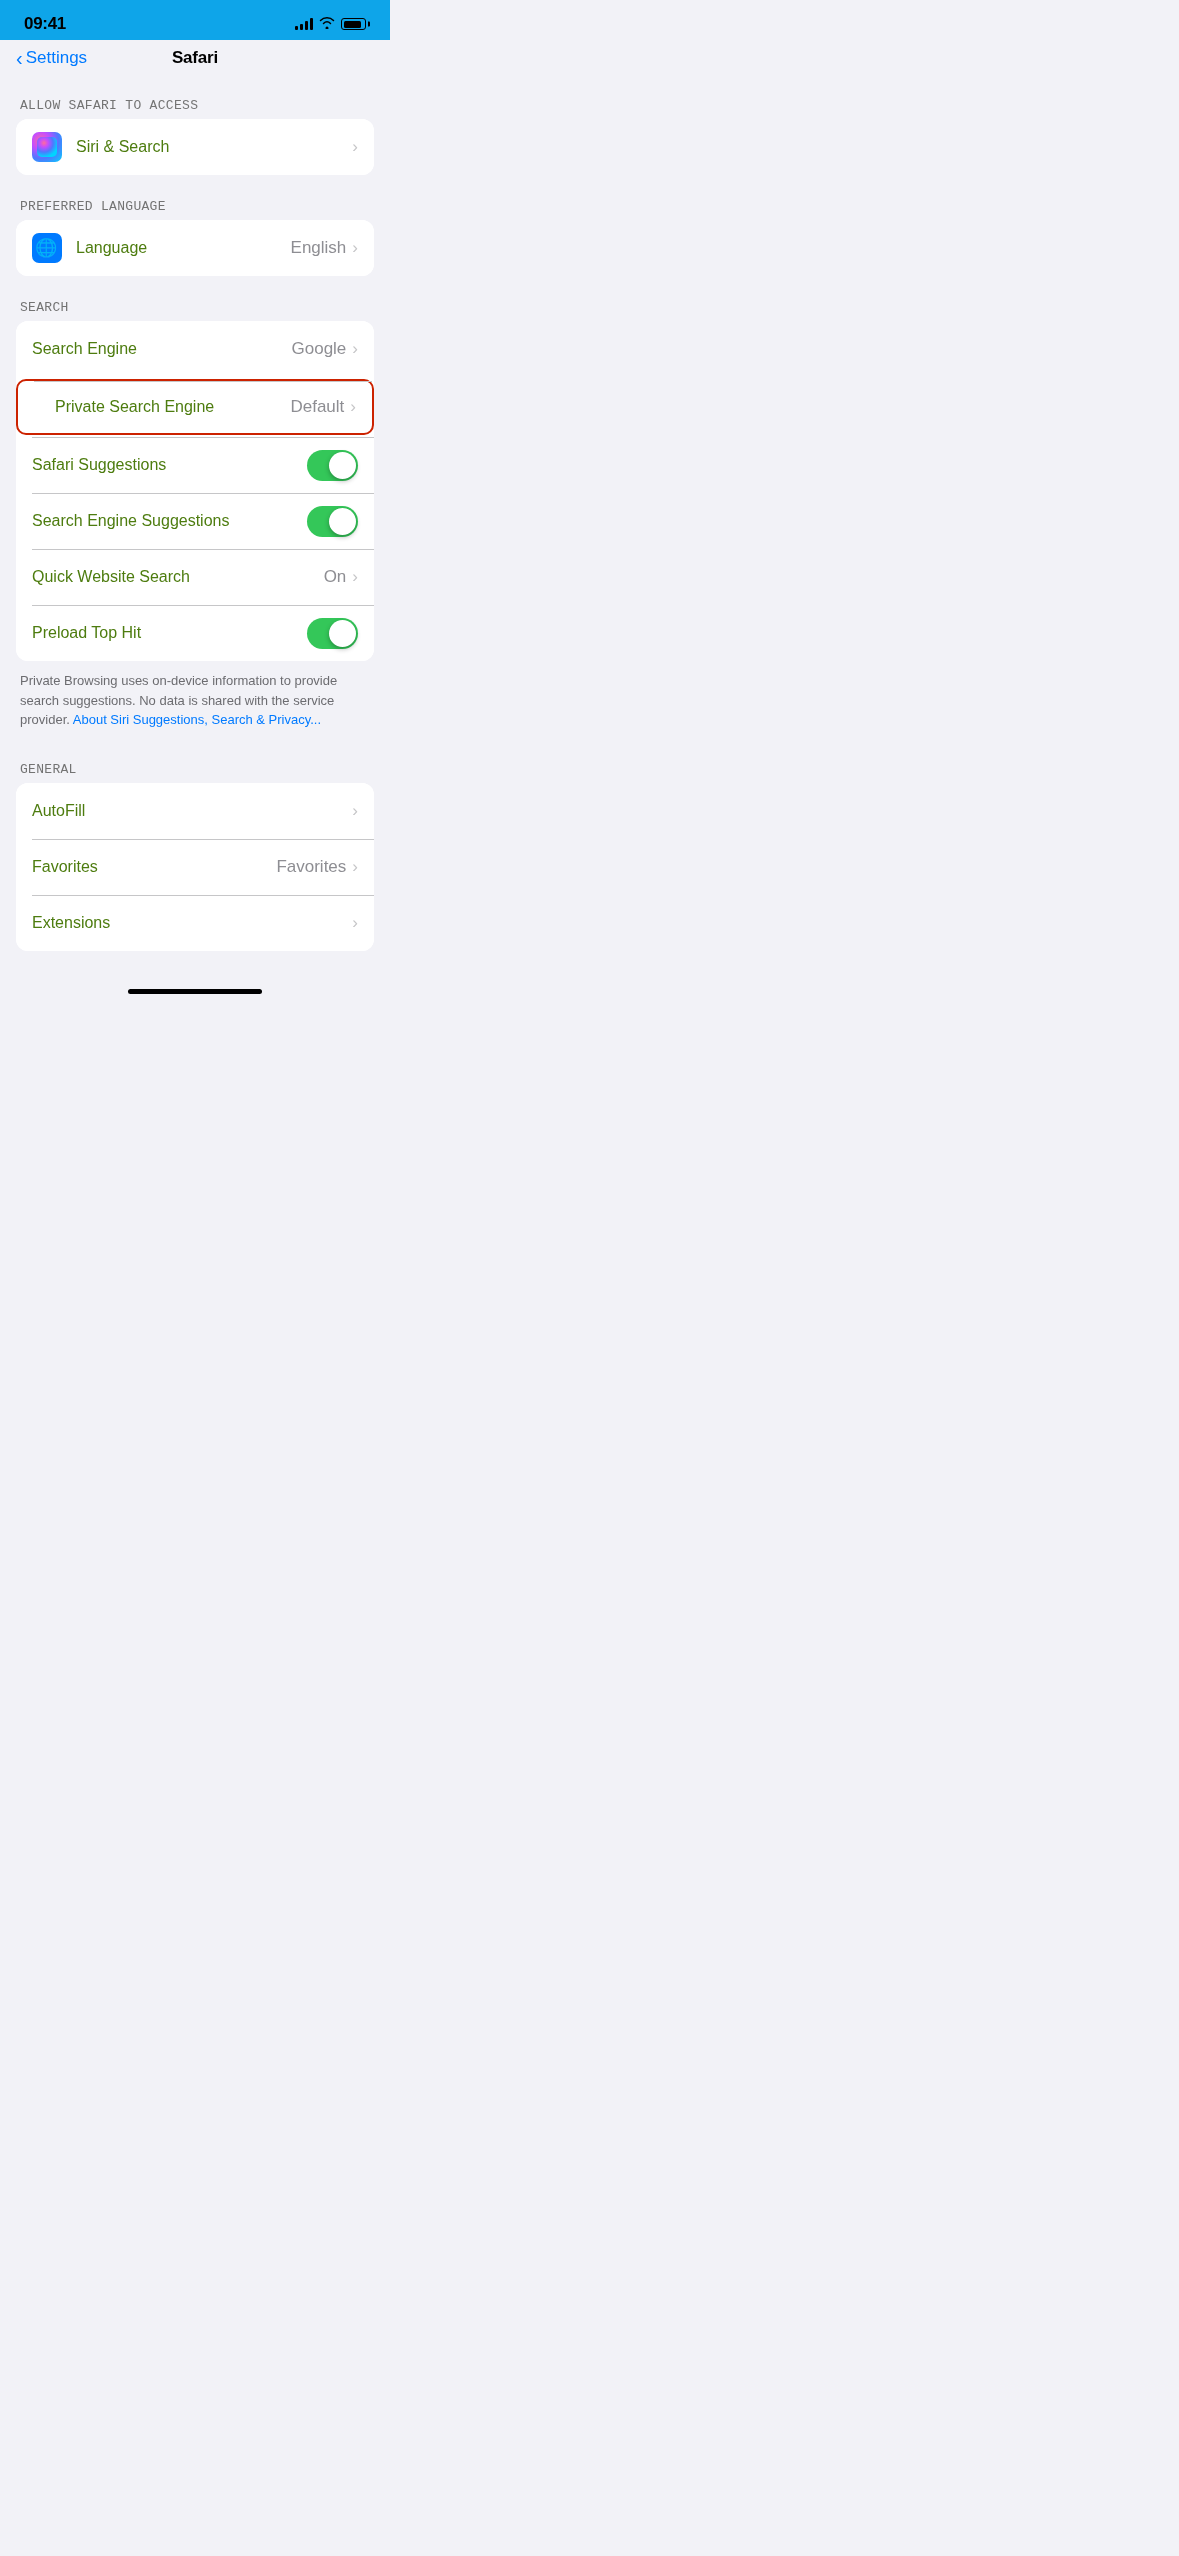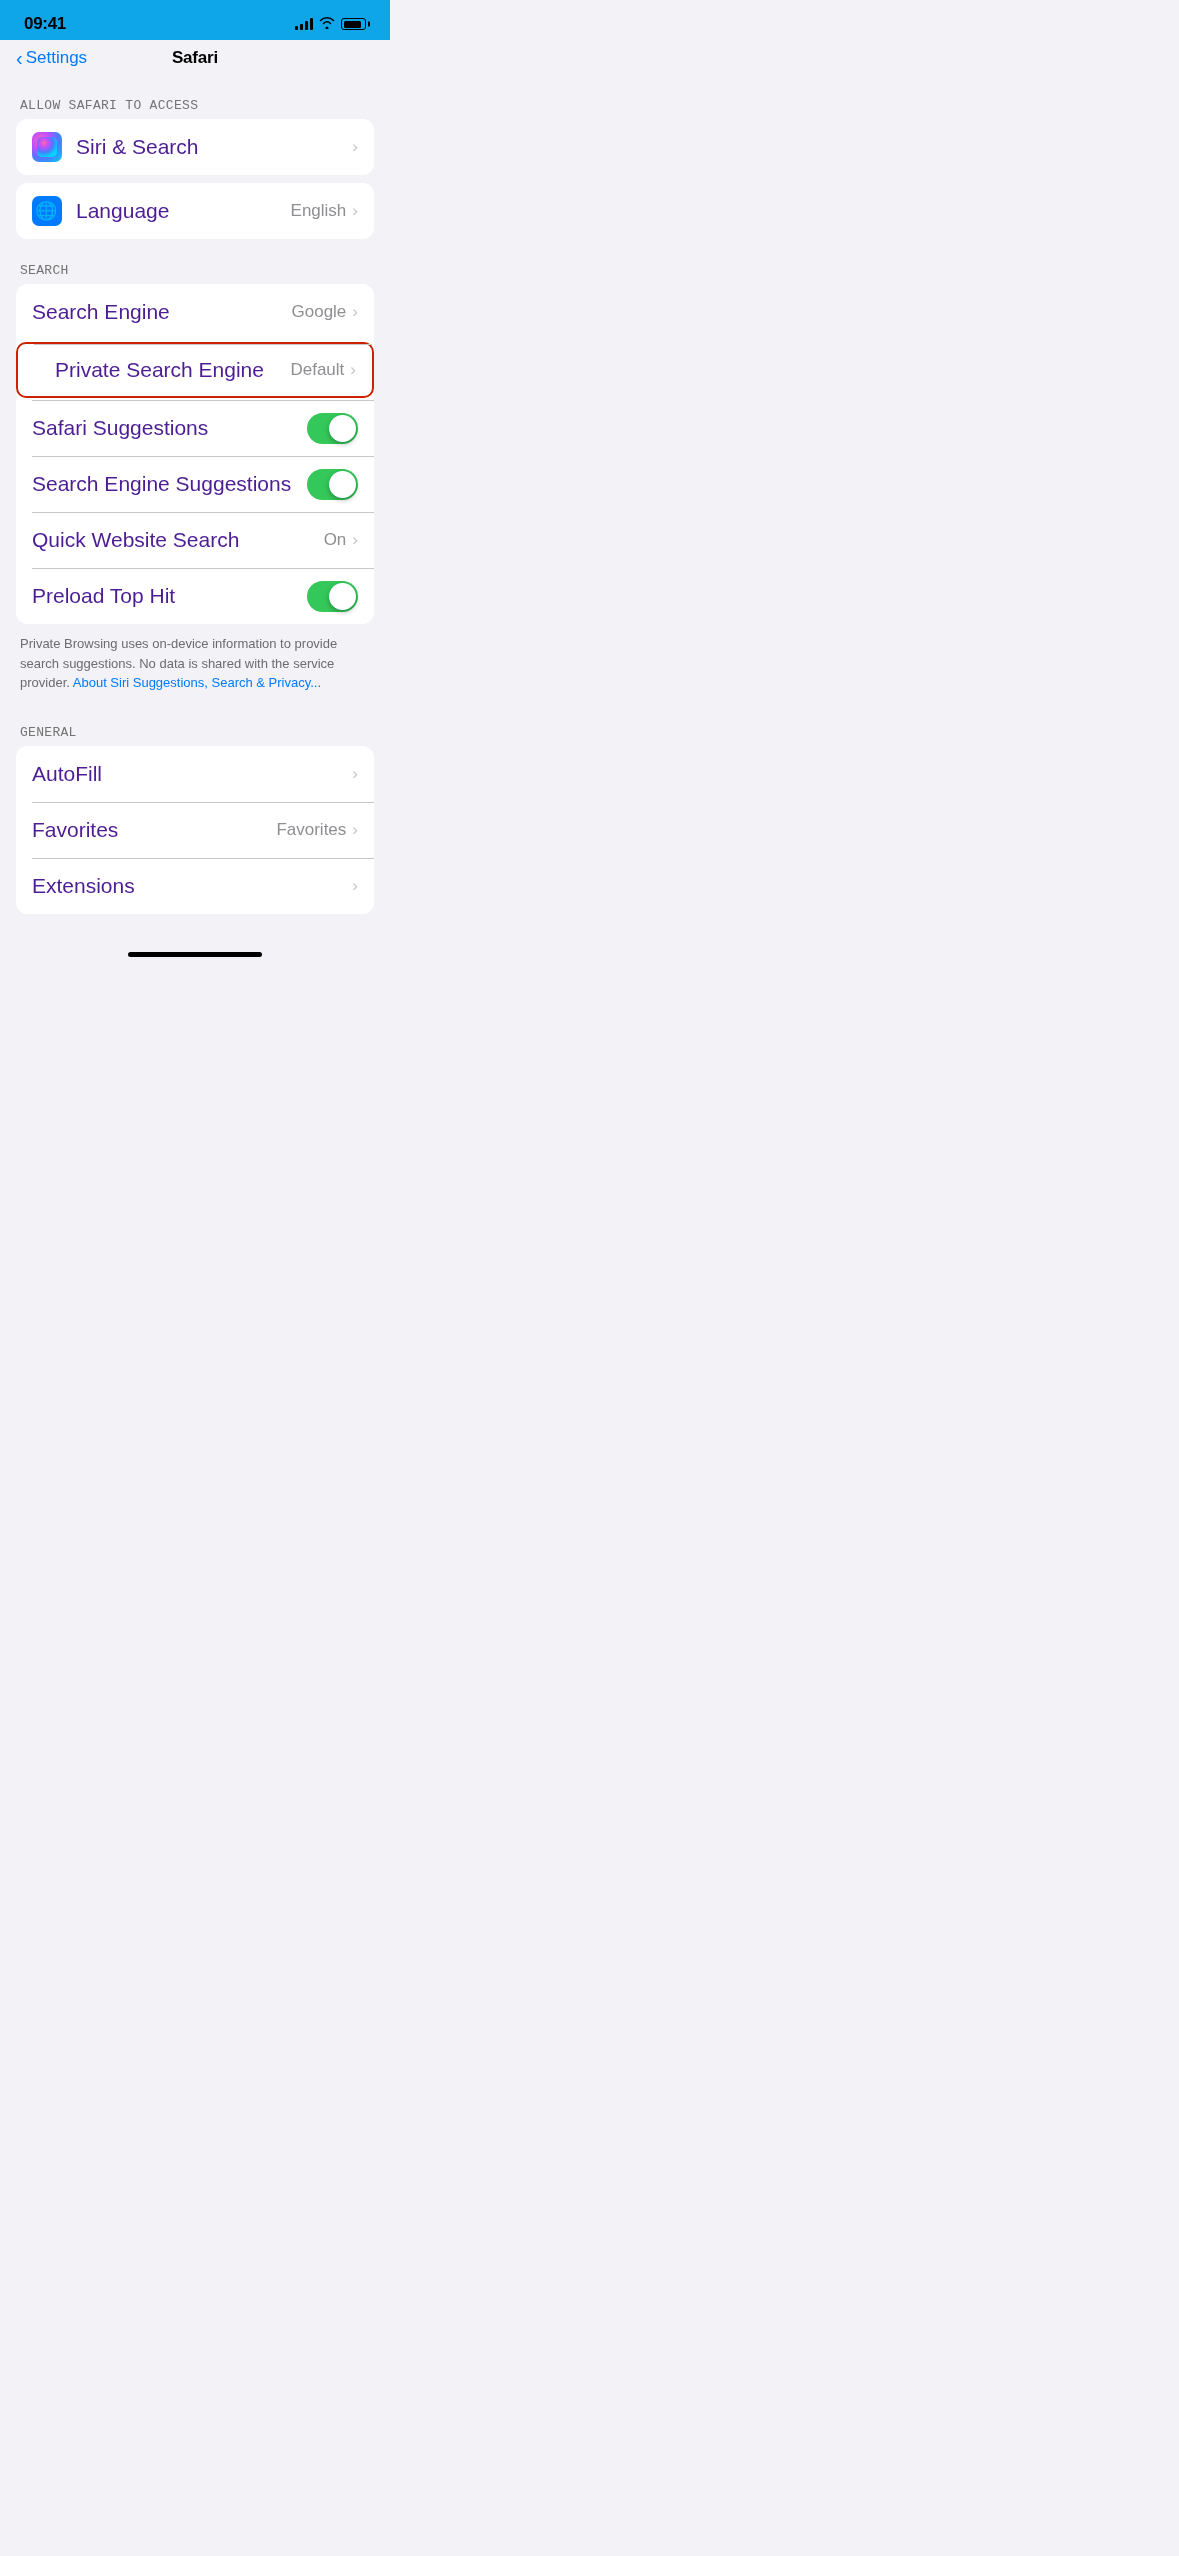--- a/index.html
+++ b/index.html
@@ -161,22 +161,22 @@
       background: radial-gradient(circle at 30% 30%, #ff6b9d, #c44dff 30%, #4d79ff 60%, #00d4ff 100%);
       font-size: 16px;
     }
     .globe-icon {
       background: #007aff;
       color: #fff;
       font-size: 18px;
     }
     .row-label {
       flex: 1;
-      font-size: 21px;
-      color: #4c1d95;
+      font-size: 16px;
+      color: #4d7c0f;
     }
     .row-value {
       font-size: 17px;
       color: #8e8e93;
       margin-right: 6px;
     }
     .row-chevron {
       color: #c6c6c8;
       font-size: 17px;
       font-weight: 400;
@@ -290,20 +290,21 @@
       </div>
       <span class="row-label">Siri &amp; Search</span>
       <span class="row-chevron">›</span>
     </div>
   </div>
 </div>
 
 <div class="spacer"></div>
 
 <div class="section">
+  <div class="section-header">PREFERRED LANGUAGE</div>
   <div class="section-group">
     <div class="row">
       <div class="row-icon globe-icon">🌐</div>
       <span class="row-label">Language</span>
       <span class="row-value">English</span>
       <span class="row-chevron">›</span>
     </div>
   </div>
 </div>
 

